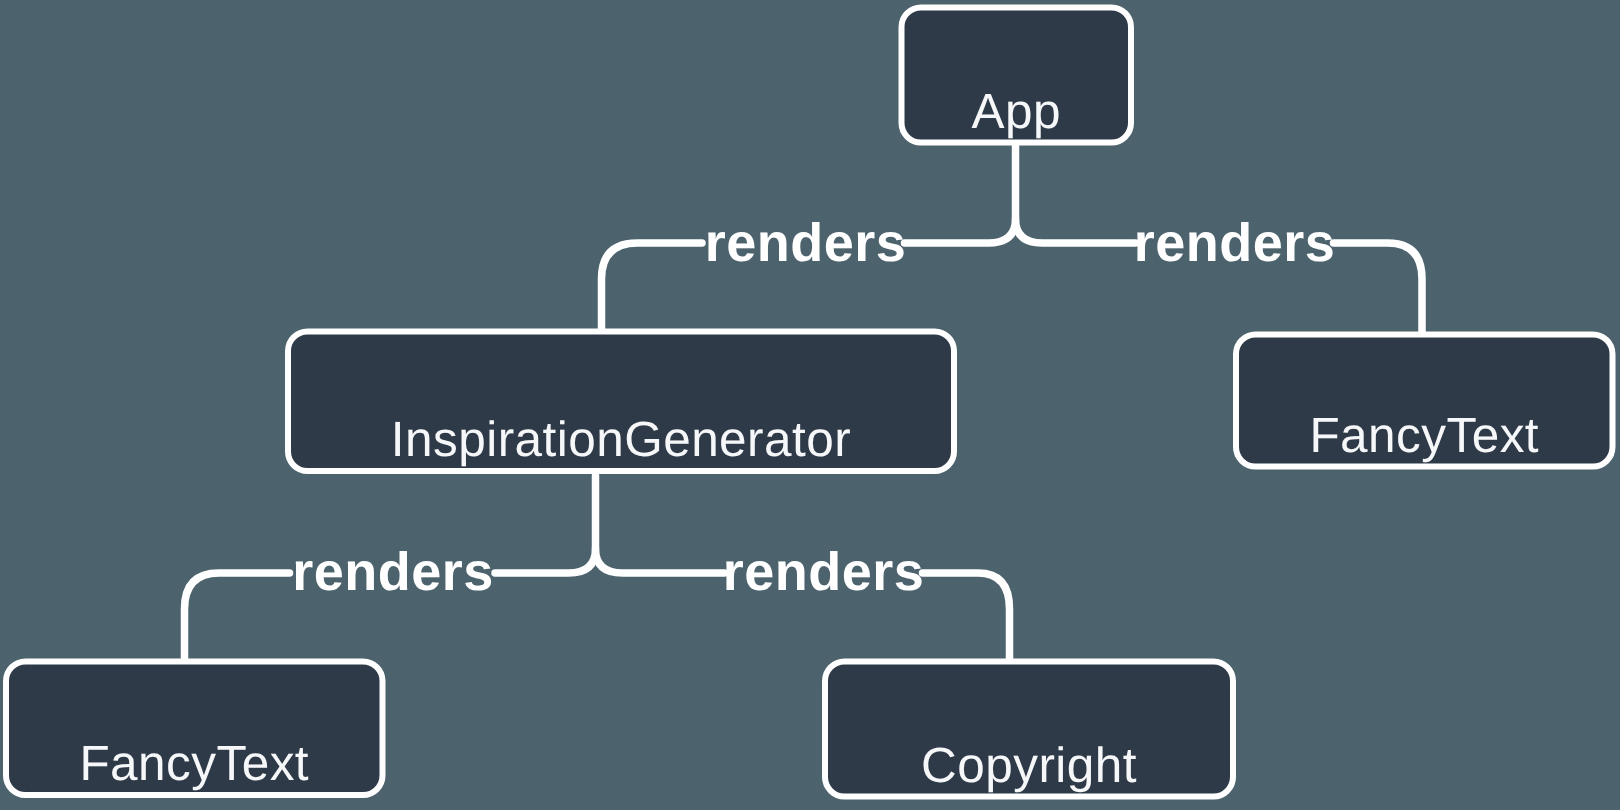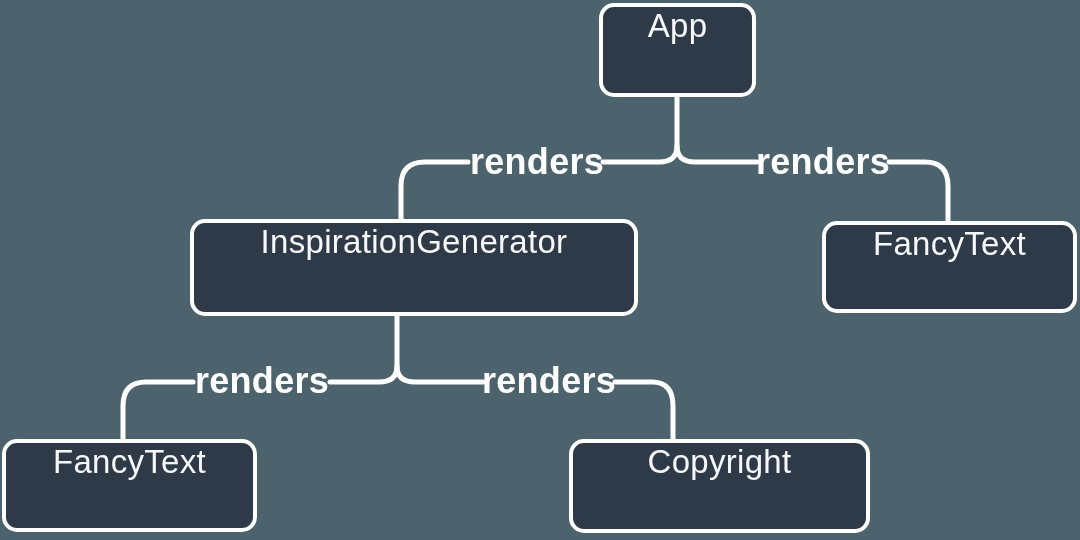--- a/index.html
+++ b/index.html
@@ -23,32 +23,32 @@
     fill: none;
     stroke-linecap: round;
   }
   .node {
     position: absolute;
     box-sizing: border-box;
     background: var(--node-fill, #2F3A48);
     border: 4px solid var(--node-border, #FFFFFF);
     border-radius: 15px;
     display: flex;
-    align-items: flex-start;
+    align-items: flex-end;
     justify-content: center;
     color: var(--node-text, #F6F7F9);
     font-size: 33px;
     letter-spacing: 0.3px;
     white-space: nowrap;
   }
   .node-app                   { left: 599px; top: 3px;   width: 157px; height: 94px; }
   .node-inspiration-generator { left: 190px; top: 219px; width: 448px; height: 97px; }
   .node-fancy-text-top        { left: 822px; top: 221px; width: 255px; height: 92px; }
   .node-fancy-text-bottom     { left: 2px;   top: 439px; width: 255px; height: 93px; }
-  .node-copyright             { left: 548px; top: 439px; width: 301px; height: 94px; margin-left: 21px; }
+  .node-copyright             { left: 548px; top: 439px; width: 276px; height: 94px; }
   .edge-label {
     position: absolute;
     transform: translate(-50%, -50%);
     color: var(--line, #FFFFFF);
     font-weight: bold;
     font-size: 36px;
     letter-spacing: 0.3px;
     white-space: nowrap;
   }
   .edge-label-0 { left: 537px; top: 162px; }

